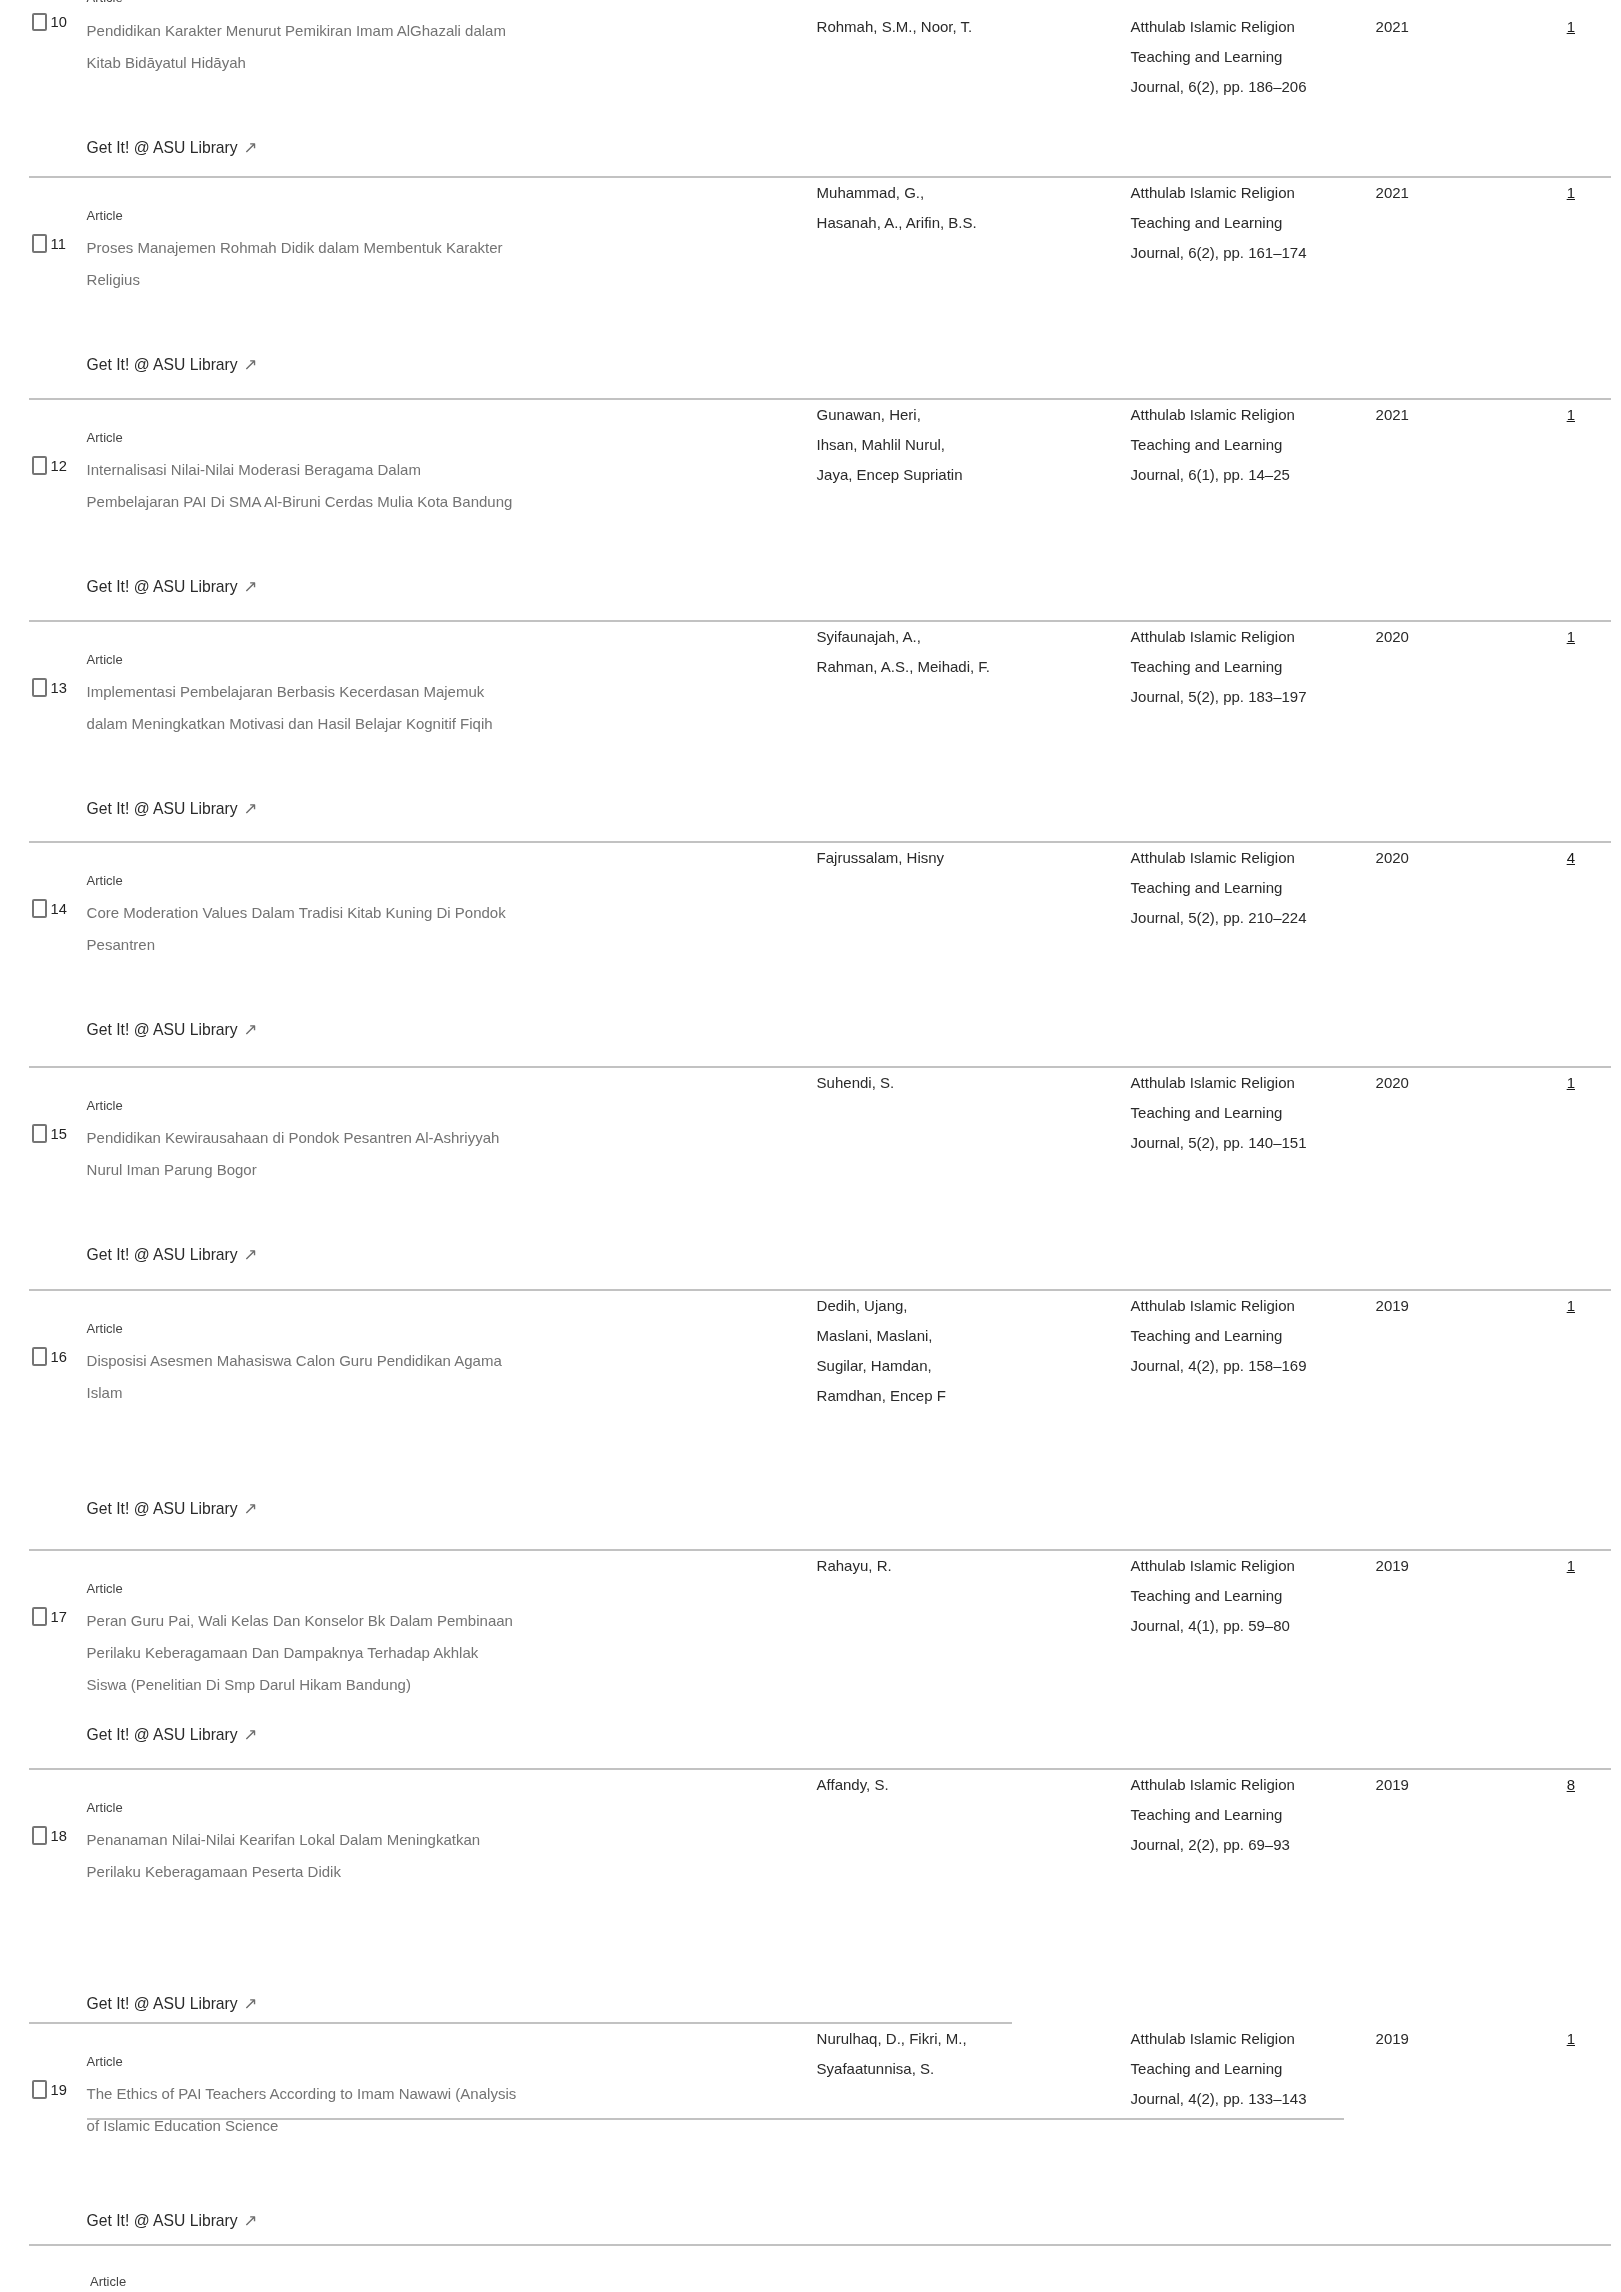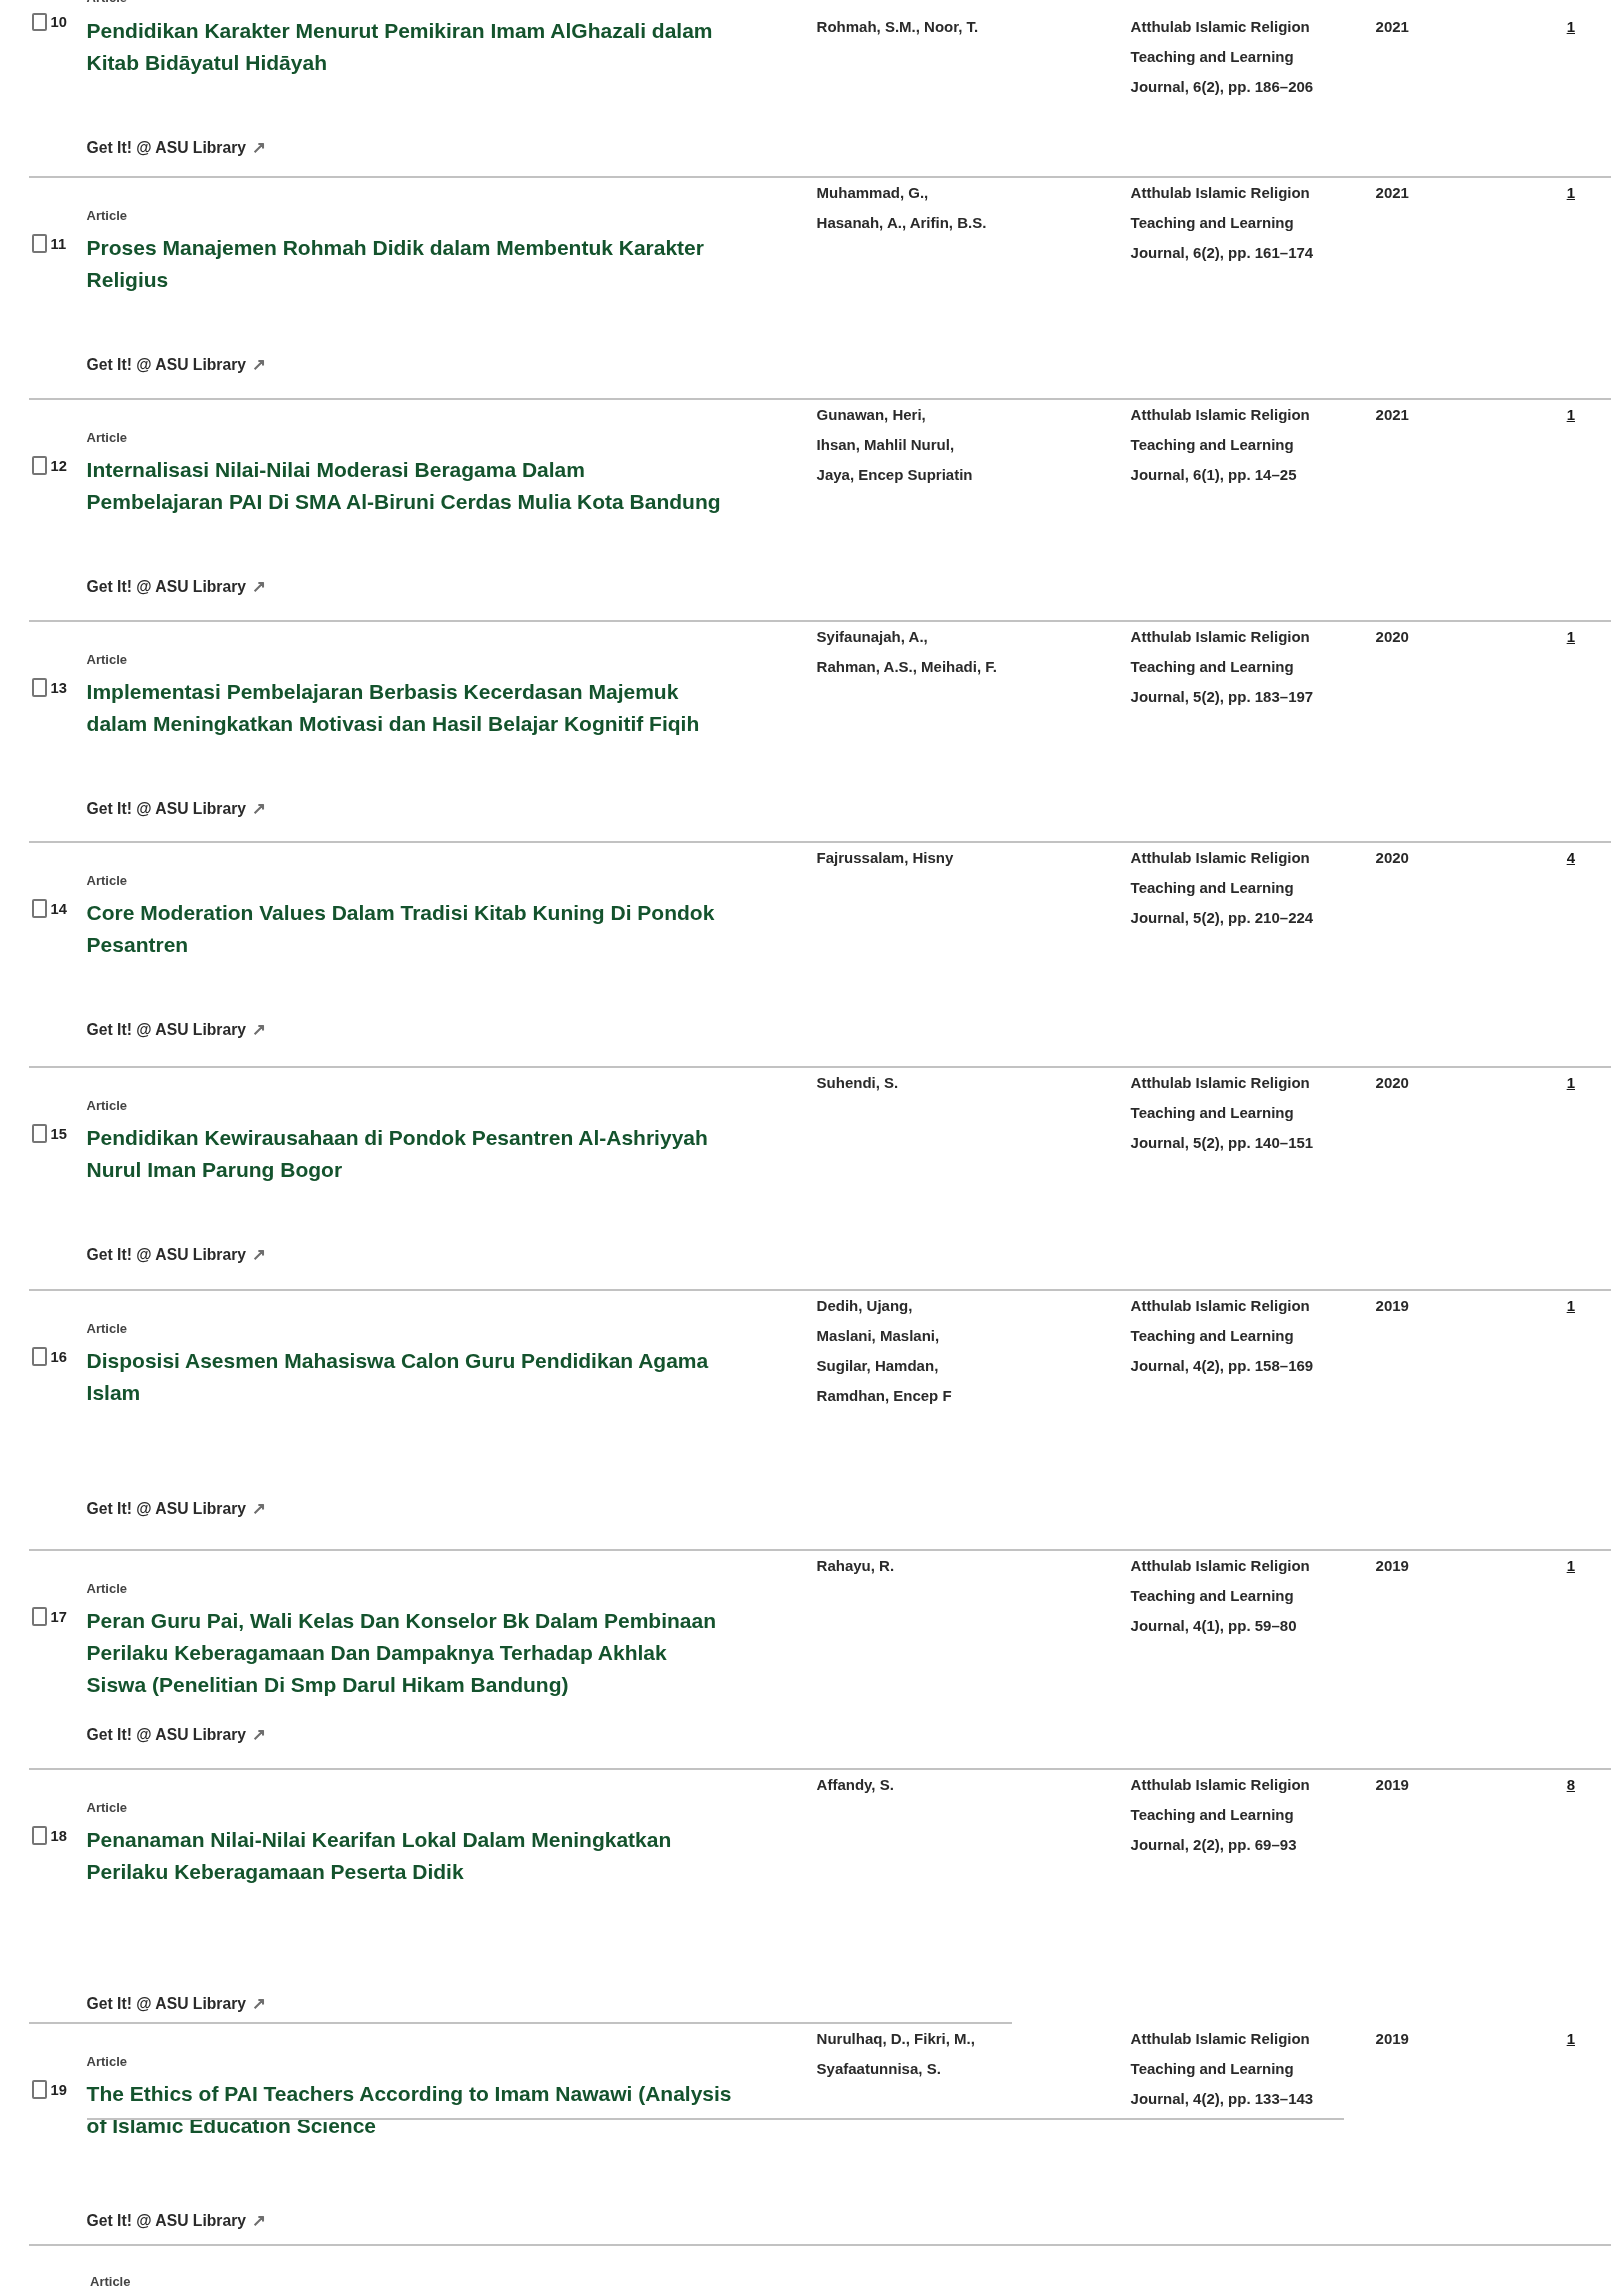--- a/index.html
+++ b/index.html
@@ -5,42 +5,42 @@
   :root{
     --text:#222222;
     --label:#444444;
     --divider:#c2c2c2;
     --chkborder:#757575;
     --arrow:#6e6e6e;
   }
   *{box-sizing:border-box;margin:0;padding:0;}
   html,body{width:1621px;height:2293px;overflow:hidden;background:#ffffff;
     font-family:"Liberation Sans", sans-serif;color:var(--text);}
-  .results{margin:0 9.8px 0 29px;width:1582px;font-weight:bold;}
+  .results{margin:0 9.8px 0 29px;width:1582px;}
   .row{
     position:relative;
     display:grid;
     grid-template-columns:21.6px 36px 730px 314px 245px 167px 1fr;
     align-items:start;
   }
   .row::after{
     content:"";position:absolute;left:0;right:0;bottom:0;height:2px;
     background:var(--divider);
   }
   .row.divider-short::after{right:auto;width:983px;}
   .check-cell{padding-left:2.9px;}
   .checkbox{
     display:inline-block;width:14.7px;height:18.6px;margin-top:56px;
     border:2px solid var(--chkborder);border-radius:2px;background:#fff;cursor:pointer;
   }
   .num-cell{padding-top:58px;font-size:14.7px;color:var(--text);}
   .main-cell{padding-top:29px;position:relative;}
   .article-label{font-size:13px;line-height:17.6px;color:var(--label);margin-bottom:7.8px;}
   .title{
-    display:block;font-size:21px;line-height:32px;color:#14532d;
+    display:block;font-size:15px;line-height:32px;color:#737373;
     white-space:pre-line;text-decoration:none;cursor:pointer;max-width:667px;
   }
   .getit{margin-top:59px;font-size:15.7px;line-height:19.6px;color:#2a2a2a;cursor:pointer;width:max-content;}
   .gap-sm .getit{margin-top:23.5px;}
   .gap-md .getit{margin-top:69px;}
   .gap-lg .getit{margin-top:90px;}
   .gap-xl .getit{margin-top:106px;}
   .arrow-icon{color:var(--arrow);font-size:16.7px;margin-left:5.9px;}
   .authors,.source,.year,.cite{font-size:15px;line-height:30px;color:#2a2a2a;}
   .authors{white-space:pre-line;cursor:pointer;}

